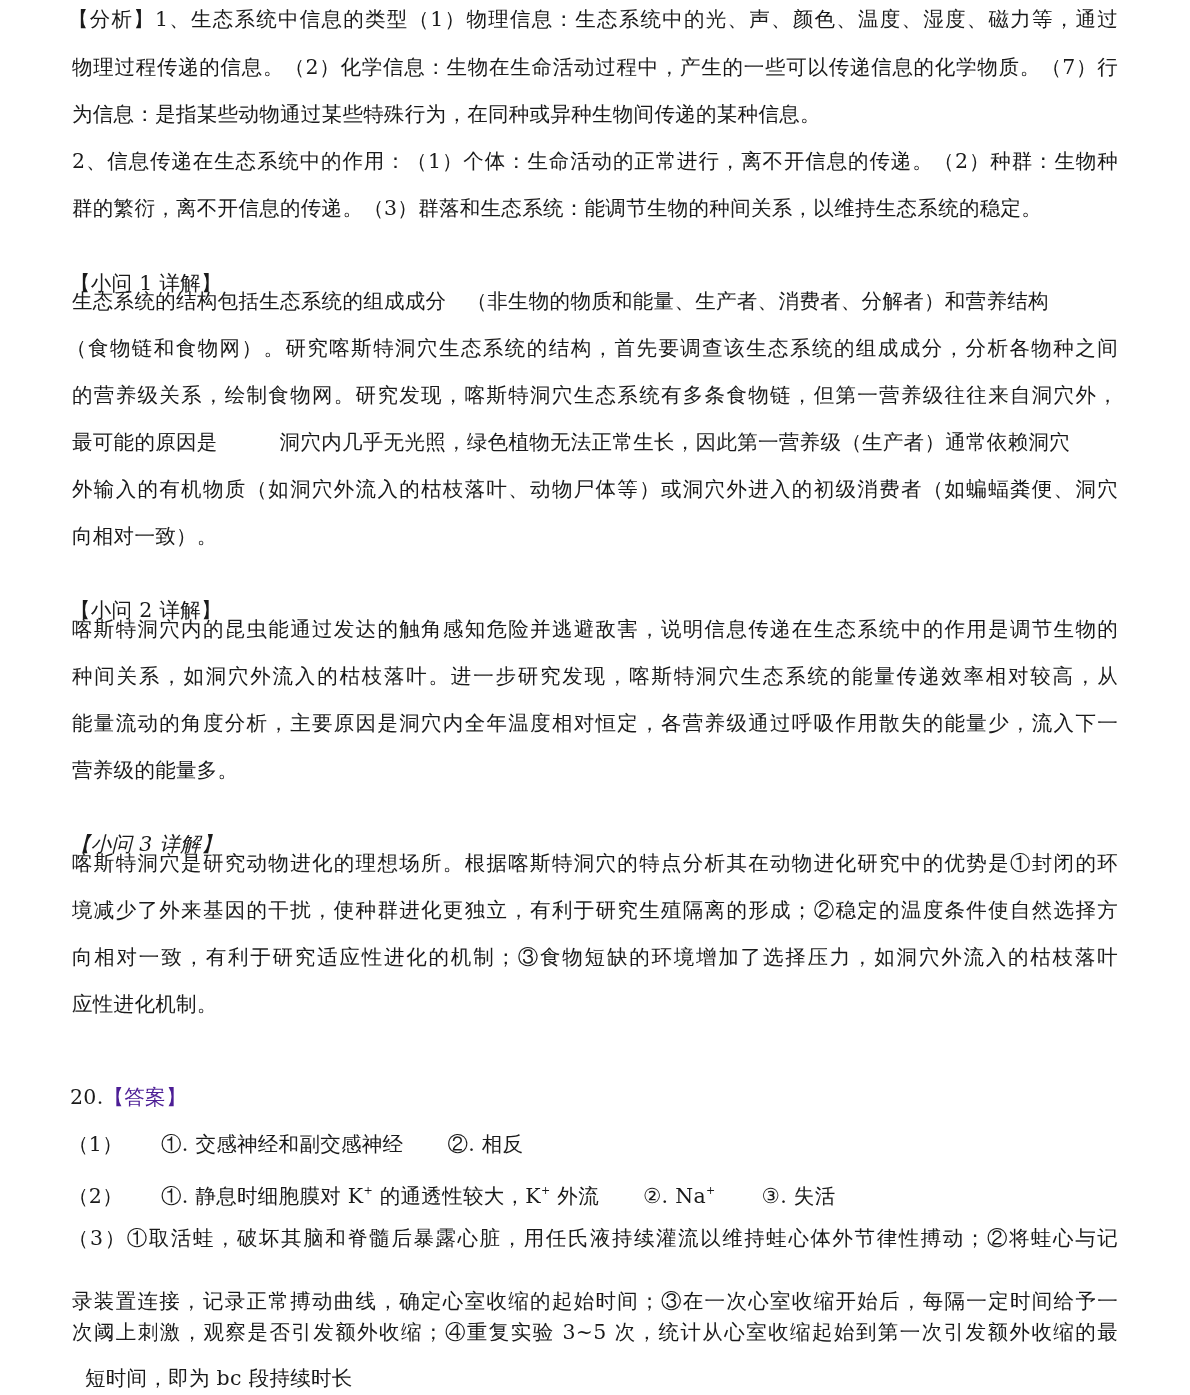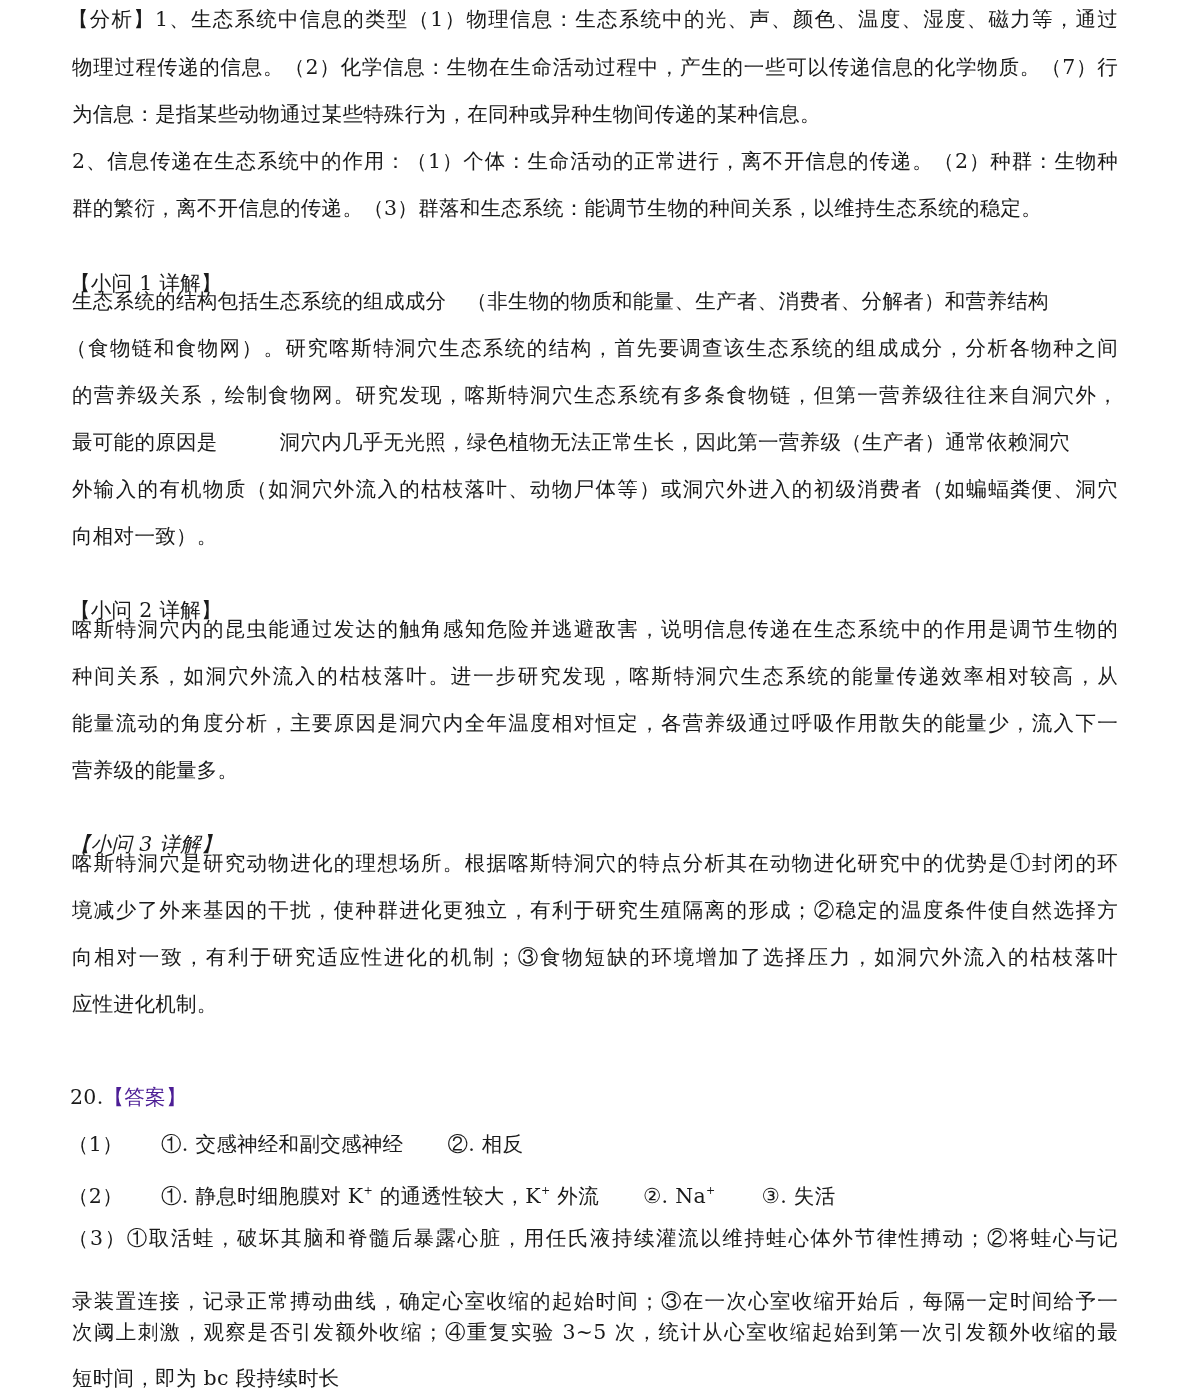--- a/index.html
+++ b/index.html
@@ -62,15 +62,15 @@
     <span>（1）</span><span class="gap" style="width:38px;"></span><span>①. 交感神经和副交感神经</span><span class="gap" style="width:44px;"></span><span>②. 相反</span>
   </div>
 
   <div class="line" style="top:1177px; left:-4px;">
     <span>（2）</span><span class="gap" style="width:38px;"></span><span><span>①. 静息时细胞膜对 K</span><sup>+</sup><span> 的通透性较大，K</span><sup>+</sup><span> 外流</span></span><span class="gap" style="width:44px;"></span><span><span>②. Na</span><sup>+</sup></span><span class="gap" style="width:46px;"></span><span>③. 失活</span>
   </div>
 
   <div class="line justify" style="top:1224px; left:-4px; width:1050px;">（3）①取活蛙，破坏其脑和脊髓后暴露心脏，用任氏液持续灌流以维持蛙心体外节律性搏动；②将蛙心与记</div>
   <div class="line justify" style="top:1271px;margin-top:16px;">录装置连接，记录正常搏动曲线，确定心室收缩的起始时间；③在一次心室收缩开始后，每隔一定时间给予一</div>
   <div class="line justify" style="top:1318px;">次阈上刺激，观察是否引发额外收缩；④重复实验 3~5 次，统计从心室收缩起始到第一次引发额外收缩的最</div>
-  <div class="line" style="top:1364px;">短时间，即为 bc 段持续时长</div>
+  <div class="line" style="top:1364px;margin-left:13px;">短时间，即为 bc 段持续时长</div>
 
 </div>
 
 </body></html>

